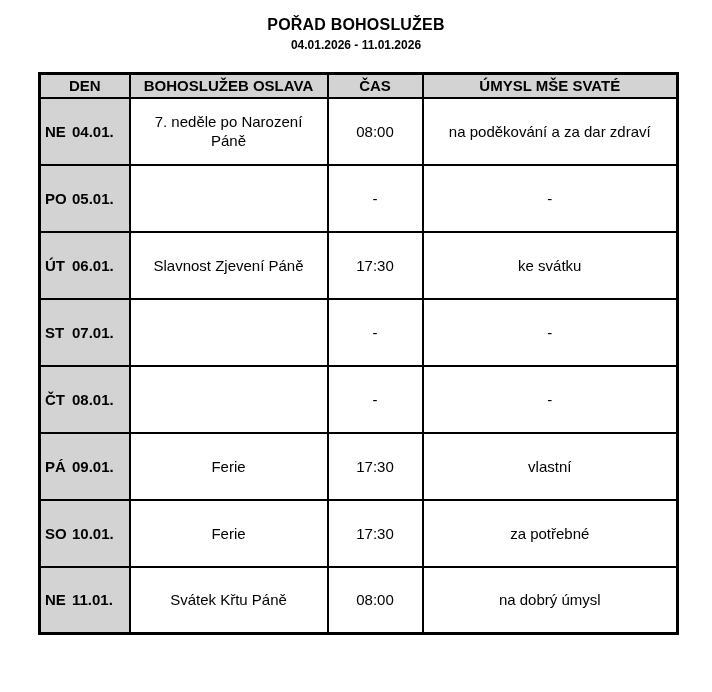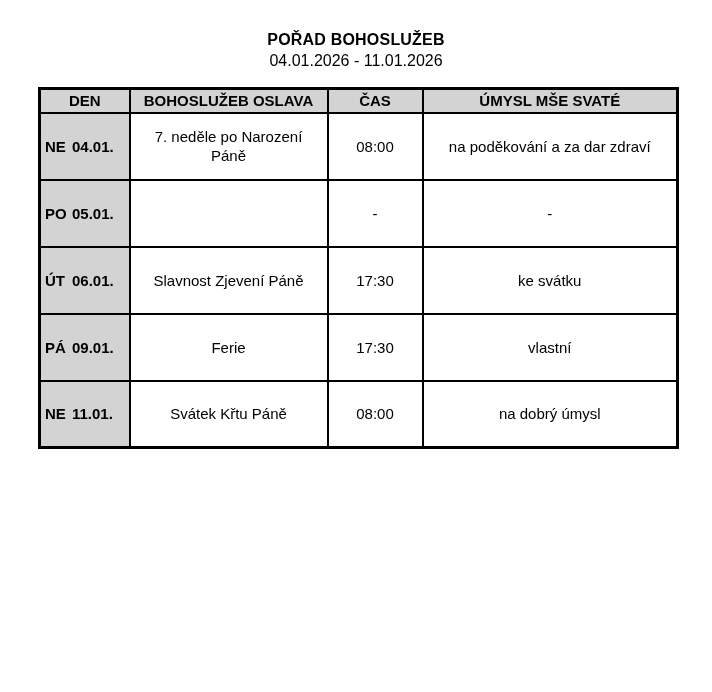--- a/index.html
+++ b/index.html
@@ -10,32 +10,32 @@
   .page {
     position: relative;
     width: 712px;
     height: 692px;
     background: #ffffff;
     font-family: "Liberation Sans", sans-serif;
     color: #000000;
     overflow: hidden;
   }
   .titles {
-    padding-top: 29px;
+    padding-top: 14px;
     text-align: center;
   }
   .title-line1, .title-line2 {
     font-size: 16px;
     font-weight: bold;
     line-height: 21px;
     letter-spacing: 0.2px;
   }
   .title-line3 {
-    font-size: 16px;
-    font-weight: normal;
+    font-size: 12px;
+    font-weight: bold;
     line-height: 21px;
   }
   table.schedule {
     border-collapse: collapse;
     table-layout: fixed;
     margin: 16px 0 0 38px;
     width: 638px;
     border: 3px solid #000000;
   }
   table.schedule th,
@@ -122,29 +122,47 @@
       <td class="int-cell">-</td>
     </tr>
 
     <tr>
       <td class="day-cell"><span class="day-abbr">ÚT</span><span class="day-date">06.01.</span></td>
       <td class="cel-cell">Slavnost Zjevení Páně</td>
       <td class="time-cell">17:30</td>
       <td class="int-cell">ke svátku</td>
     </tr>
 
+    <tr>
+      <td class="day-cell"><span class="day-abbr">ST</span><span class="day-date">07.01.</span></td>
+      <td class="cel-cell"></td>
+      <td class="time-cell">-</td>
+      <td class="int-cell">-</td>
+    </tr>
 
+    <tr>
+      <td class="day-cell"><span class="day-abbr">ČT</span><span class="day-date">08.01.</span></td>
+      <td class="cel-cell"></td>
+      <td class="time-cell">-</td>
+      <td class="int-cell">-</td>
+    </tr>
 
     <tr>
       <td class="day-cell"><span class="day-abbr">PÁ</span><span class="day-date">09.01.</span></td>
       <td class="cel-cell">Ferie</td>
       <td class="time-cell">17:30</td>
       <td class="int-cell">vlastní</td>
     </tr>
 
+    <tr>
+      <td class="day-cell"><span class="day-abbr">SO</span><span class="day-date">10.01.</span></td>
+      <td class="cel-cell">Ferie</td>
+      <td class="time-cell">17:30</td>
+      <td class="int-cell">za potřebné</td>
+    </tr>
 
     <tr>
       <td class="day-cell"><span class="day-abbr">NE</span><span class="day-date">11.01.</span></td>
       <td class="cel-cell">Svátek Křtu Páně</td>
       <td class="time-cell">08:00</td>
       <td class="int-cell">na dobrý úmysl</td>
     </tr>
   </tbody>
   </table>
 

